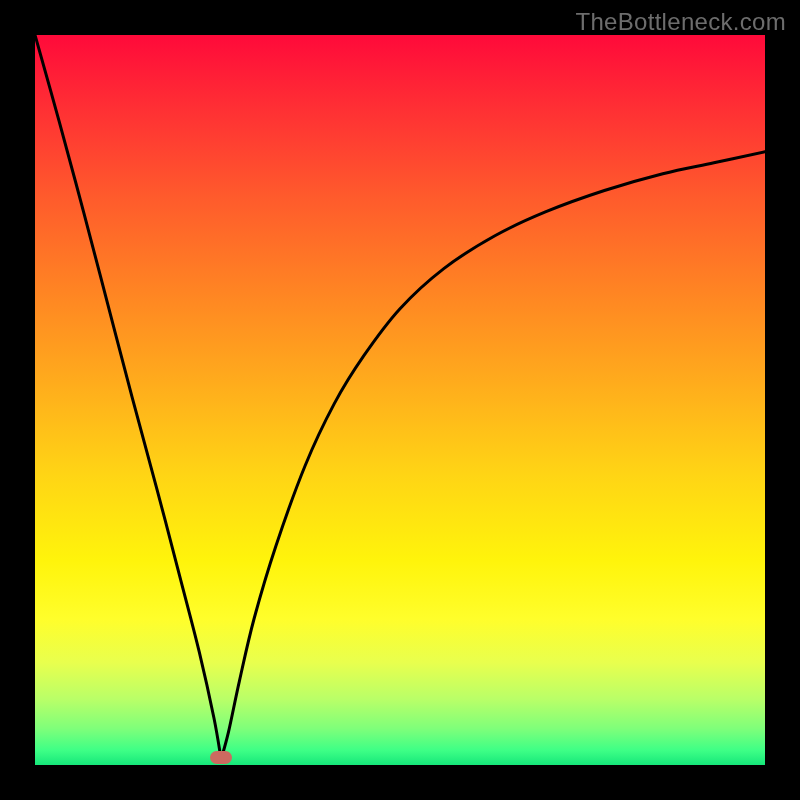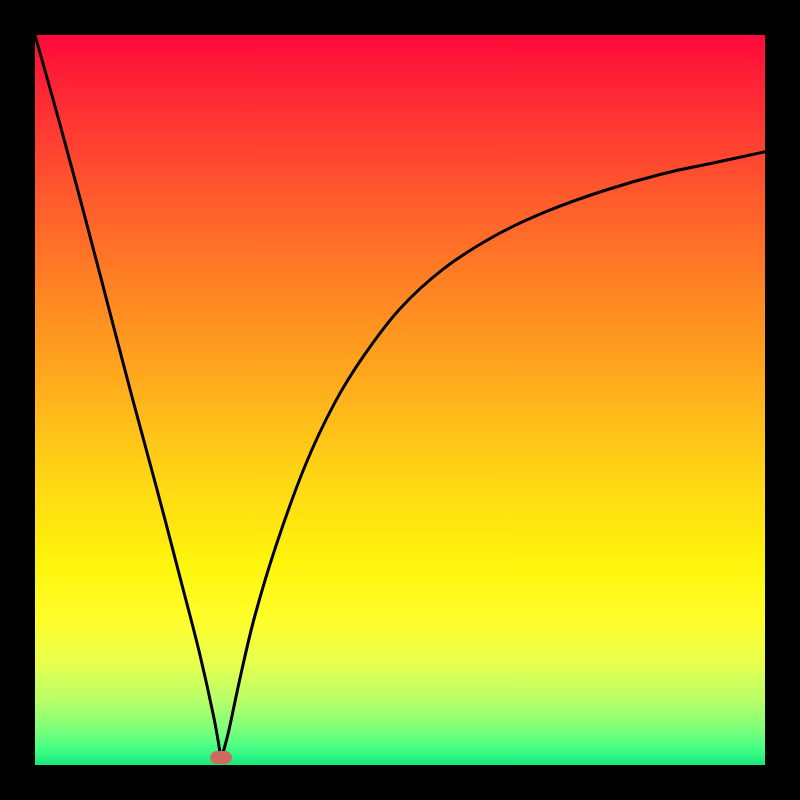--- a/index.html
+++ b/index.html
@@ -73,20 +73,21 @@
     height: 13px;
     background: #cc6a60;
     border-radius: 7px;
   }
 </style>
 </head>
 <body>
 
 <div class="frame">
 
+  <div class="watermark">TheBottleneck.com</div>
 
   <div class="plot-area">
     <div class="gradient"></div>
 
     <svg class="curve" viewBox="0 0 730 730" preserveAspectRatio="none">
       <path id="curve-path" fill="none" stroke="#000000" stroke-width="3" stroke-linecap="round" stroke-linejoin="round" d="M 0.00 0.00 C 4.01 14.36 15.94 56.45 24.09 86.14 C 32.24 115.83 40.76 147.46 48.91 178.12 C 57.06 208.78 64.97 239.44 73.00 270.10 C 81.03 300.76 88.94 331.42 97.09 362.08 C 105.24 392.74 113.76 423.40 121.91 454.06 C 130.06 484.72 138.94 518.91 146.00 546.04 C 153.06 573.17 158.78 594.10 164.25 616.85 C 169.72 639.60 175.20 664.67 178.85 682.55 C 182.50 700.44 184.93 717.23 186.15 724.16 C 187.37 719.66 190.41 710.17 193.45 697.15 C 196.49 684.13 200.14 664.91 204.40 646.05 C 208.66 627.19 212.92 606.51 219.00 584.00 C 225.08 561.49 232.38 536.55 240.90 511.00 C 249.42 485.45 260.37 454.42 270.10 430.70 C 279.83 406.98 289.57 386.90 299.30 368.65 C 309.03 350.40 317.55 337.02 328.50 321.20 C 339.45 305.38 351.62 288.35 365.00 273.75 C 378.38 259.15 392.98 245.77 408.80 233.60 C 424.62 221.43 442.87 210.24 459.90 200.75 C 476.93 191.26 492.75 184.20 511.00 176.66 C 529.25 169.12 549.93 161.82 569.40 155.49 C 588.87 149.16 609.55 143.32 627.80 138.70 C 646.05 134.08 661.87 131.40 678.90 127.75 C 695.93 124.10 721.48 118.63 730.00 116.80"></path>
     </svg>
 
     <div id="marker" class="marker" style="left: 175.15px; top: 716.16px;"></div>
   </div>

